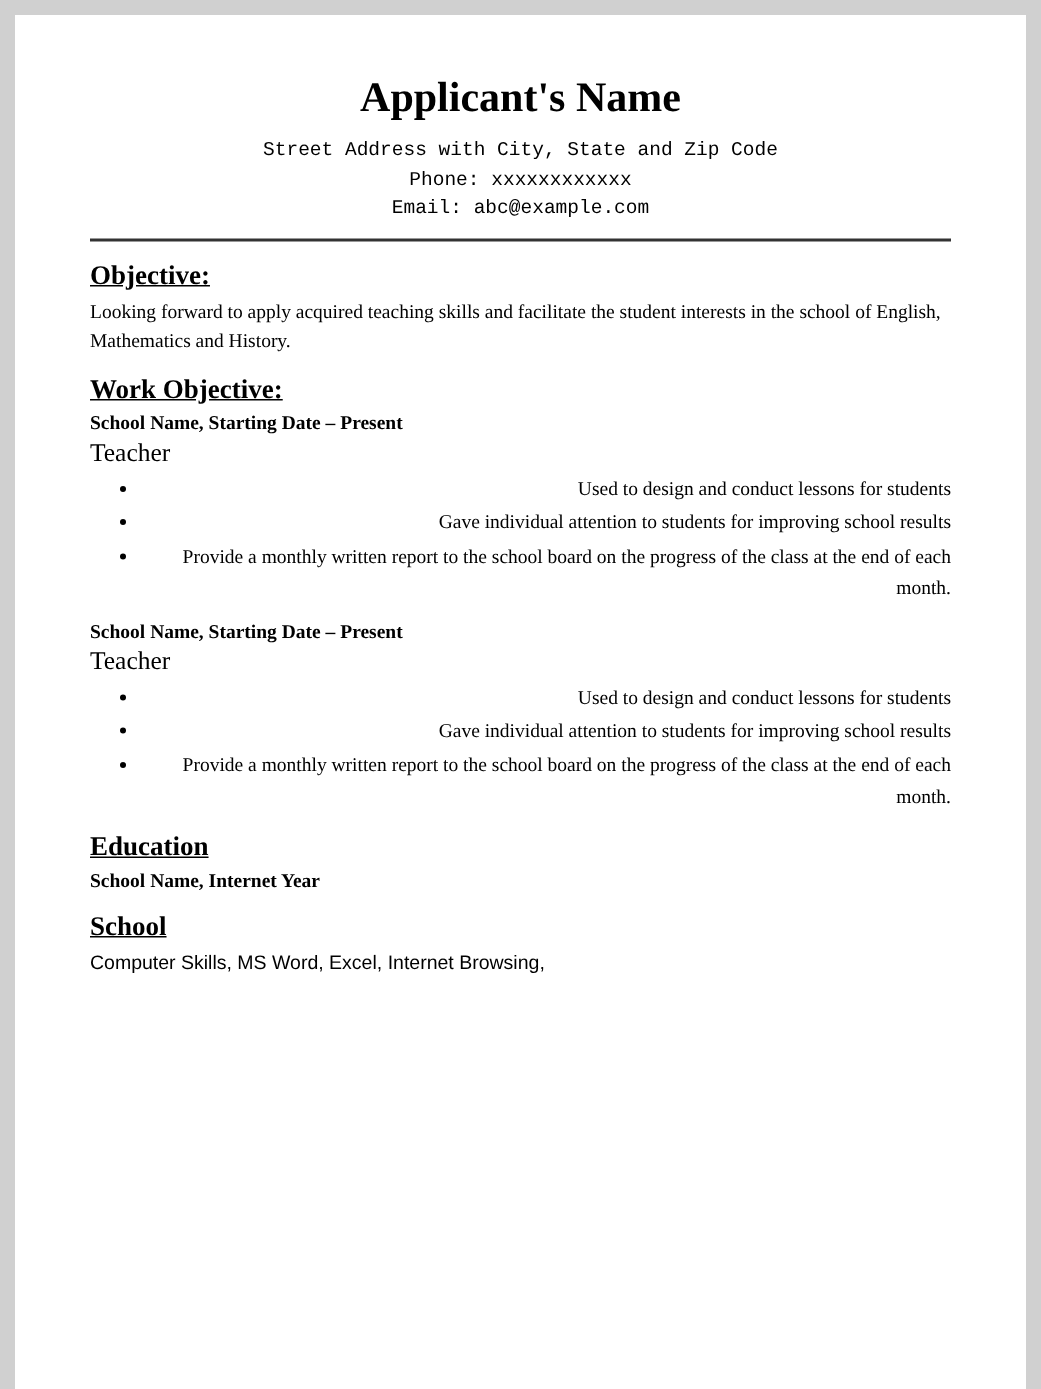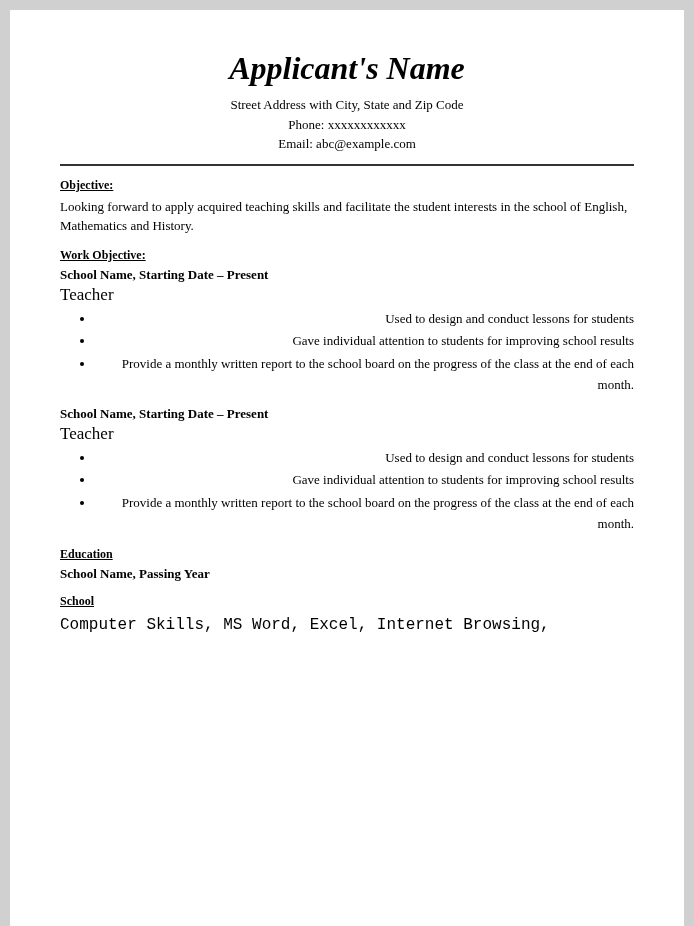--- a/index.html
+++ b/index.html
@@ -25,48 +25,47 @@
       padding: 40px 50px 40px 50px;
       position: relative;
     }
 
     .header-section {
       text-align: center;
       margin-bottom: 6px;
     }
 
     .applicant-name {
-      font-size: 32px;
+      font-size: 28px;
       font-weight: bold;
       font-family: 'Times New Roman', Times, serif;
       margin-bottom: 8px;
-      font-style: italic;
     }
 
     .header-address,
     .header-phone,
     .header-email {
       font-size: 13px;
-      font-family: Liberation Serif, serif;
+      font-family: Liberation Mono, monospace;
       line-height: 1.5;
       text-align: center;
     }
 
     .divider {
       border: none;
       border-top: 2px solid #333;
       margin: 10px 0 12px 0;
     }
 
     .section {
       margin-bottom: 12px;
     }
 
     .section-title {
-      font-size: 12px;
+      font-size: 18px;
       font-weight: bold;
       font-family: 'Times New Roman', Times, serif;
       text-decoration: underline;
       margin-bottom: 4px;
     }
 
     .section-body {
       font-size: 13px;
       font-family: 'Times New Roman', Times, serif;
       line-height: 1.5;
@@ -106,22 +105,22 @@
       margin-bottom: 2px;
     }
 
     .education-degree {
       font-size: 13px;
       font-family: 'Times New Roman', Times, serif;
       margin-bottom: 4px;
     }
 
     .skills-text {
-      font-size: 16px;
-      font-family: Liberation Mono, monospace;
+      font-size: 13px;
+      font-family: Liberation Sans, sans-serif;
       line-height: 1.5;
     }
   </style>
 </head>
 <body>
 
 <div class="resume-page">
 
   <div class="header-section">
     <div class="applicant-name">Applicant's Name</div>
@@ -156,21 +155,21 @@
       <ul class="bullet-list">
         <li>Used to design and conduct lessons for students</li>
         <li>Gave individual attention to students for improving school results</li>
         <li>Provide a monthly written report to the school board on the progress of the class at the end of each month.</li>
       </ul>
     </div>
   </div>
 
   <div class="section">
     <div class="section-title">Education</div>
-    <div class="education-school">School Name, Passing Year</div>
+    <div class="education-school">School Name, Internet Year</div>
   </div>
 
   <div class="section">
     <div class="section-title">School</div>
     <div class="skills-text">Computer Skills, MS Word, Excel, Internet Browsing,</div>
   </div>
 
 </div>
 
 </body></html>

